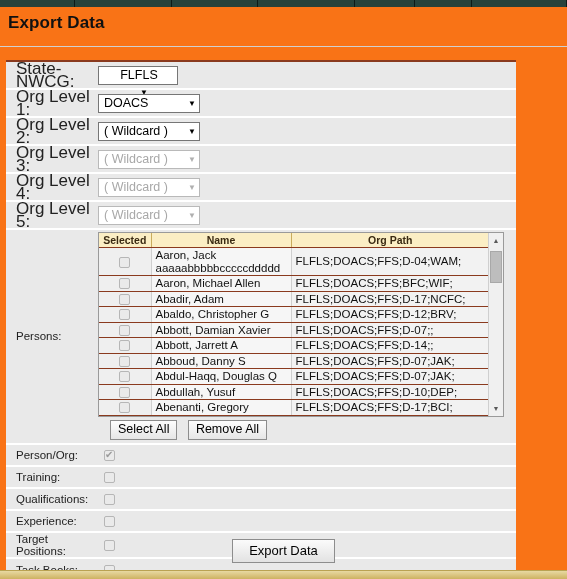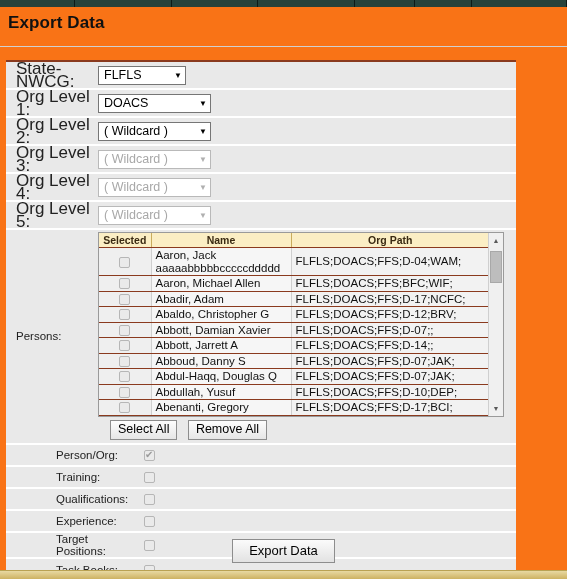--- a/index.html
+++ b/index.html
@@ -58,22 +58,22 @@
     border:1px solid #767676;
     background:#ffffff;
     font-size:12.5px; color:#000;
     padding:0 3px 0 5px;
     line-height:17px;
     cursor:pointer;
     vertical-align:middle;
   }
   .sel .cap { white-space:nowrap; }
   .sel .arw { font-size:8px; margin-left:10px; color:#000; }
-  .sel.w-sm { width:88px; }
-  .sel.w-md { width:113px; }
+  .sel.w-sm { width:80px;flex-direction:column; }
+  .sel.w-md { width:102px; }
   .sel.disabled { color:#a8a8a8; border-color:#b9b9b9; cursor:default; }
   .sel.disabled .arw { color:#b0b0b0; }
 
   
   .persons-row { display:flex; background:#e9e9e9; border-bottom:2px solid #fff; }
   .persons-label {
     width:92px; flex:0 0 92px; padding-left:10px;
     font-size:11.5px; color:#222;
     display:flex; align-items:center;
   }
@@ -151,21 +151,21 @@
     font-size:12.5px; color:#000;
     padding:1px 7px 2px 7px;
     line-height:15px;
     cursor:pointer;
     margin-right:6px;
   }
 
   
   .opt-row { display:flex; align-items:center; min-height:22px; background:#e9e9e9; border-bottom:2px solid #fff; }
   .opt-row.last { border-bottom:none; }
-  .opt-label { width:92px; flex:0 0 92px; padding-left:10px; font-size:11.5px; color:#222;margin-left:40px; }
+  .opt-label { width:92px; flex:0 0 92px; padding-left:10px; font-size:11.5px; color:#222; }
   .opt-ctrl { flex:1 1 auto; padding-left:6px; }
 
   
   .export-wrap {
     position:absolute; left:0; top:539px; width:567px;
     display:flex; justify-content:center;
   }
   .export-btn {
     border:1px solid #8d8d8d;
     background:linear-gradient(#fbfbfb,#e2e2e2);

